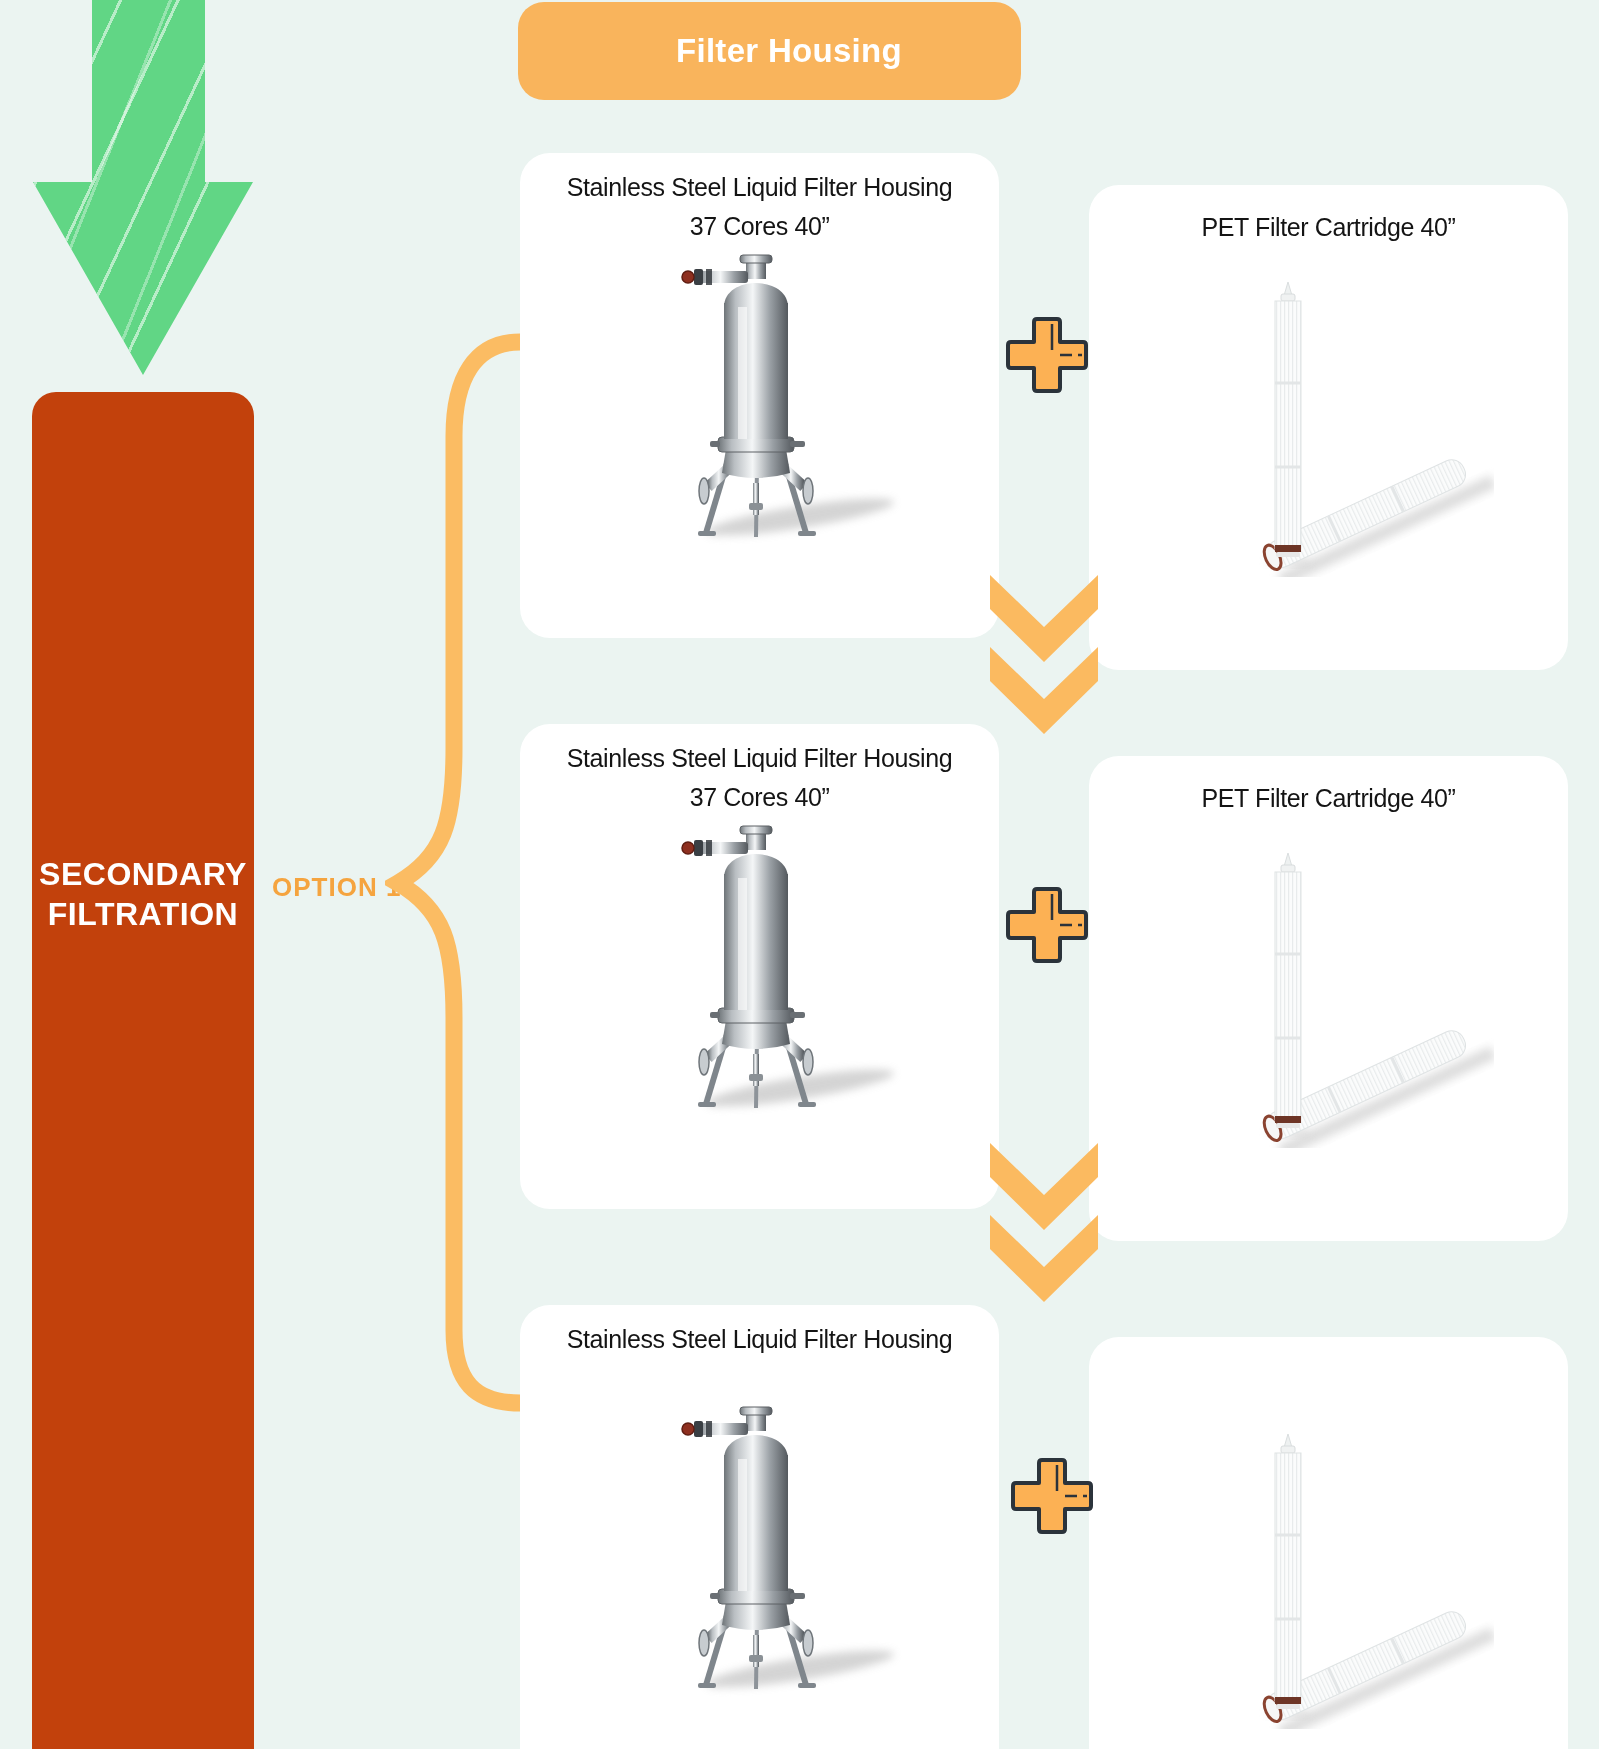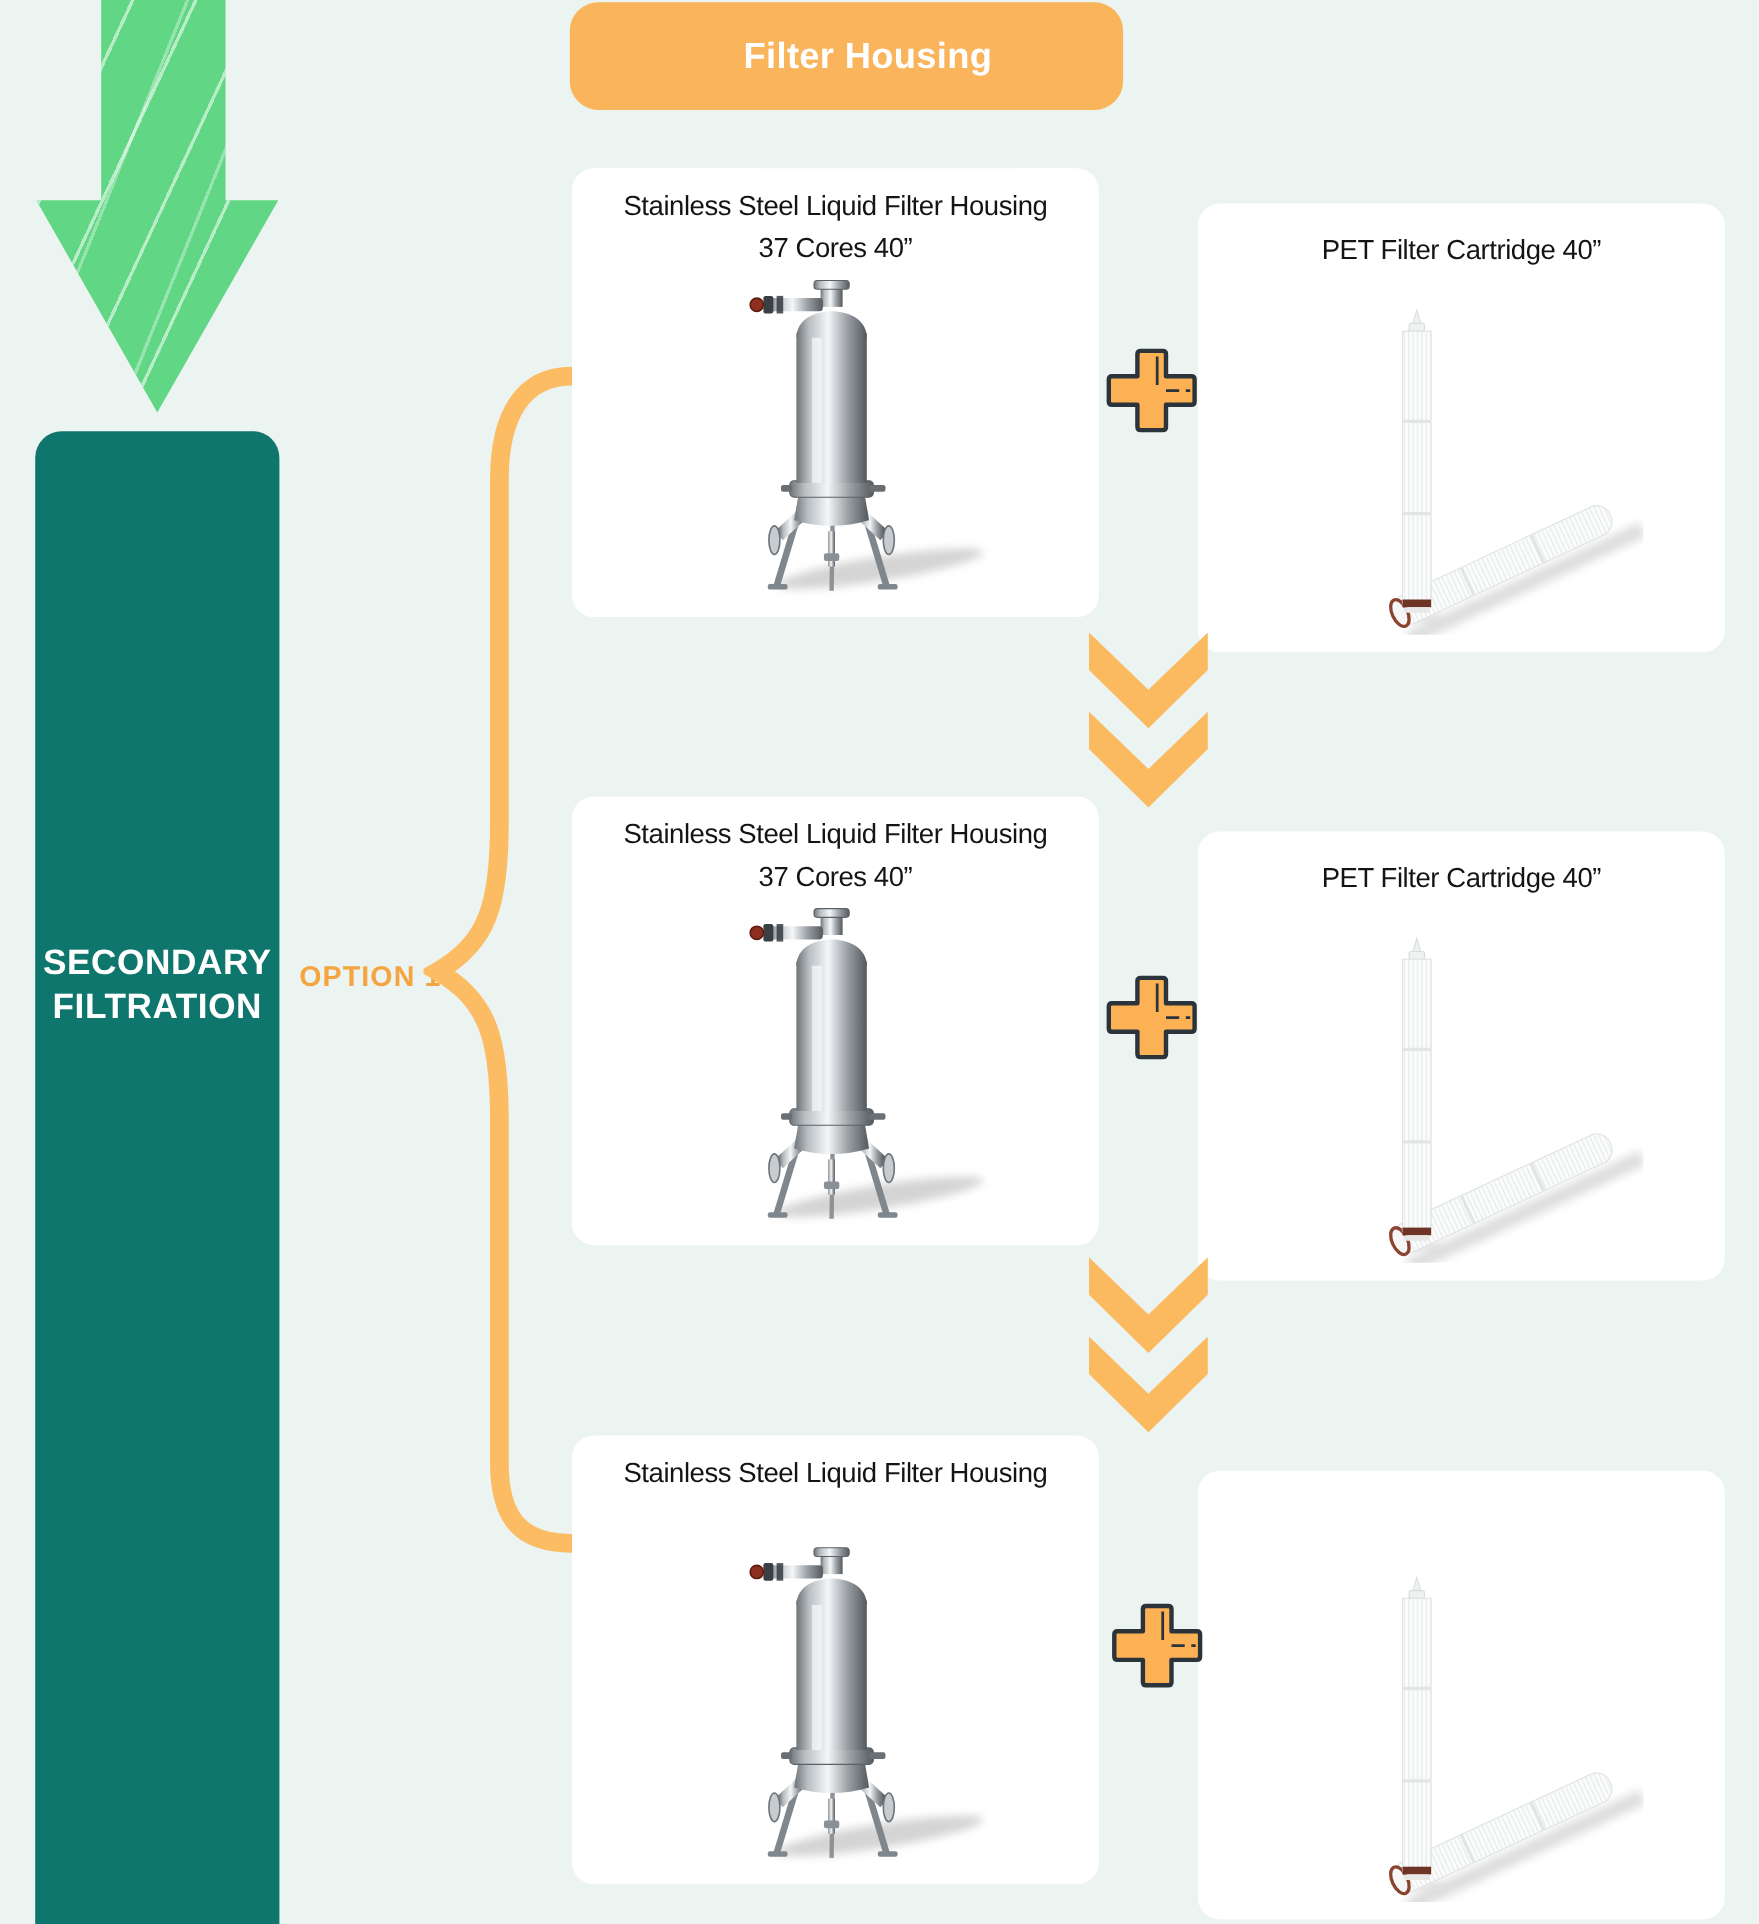--- a/index.html
+++ b/index.html
@@ -13,21 +13,21 @@
     position:absolute;left:33px;top:0;width:220px;height:375px;
     clip-path:polygon(59px 0px,172px 0px,172px 182px,220px 182px,110px 375px,0px 182px,59px 182px);
     background:
       repeating-linear-gradient(115deg, rgba(255,255,255,0) 0 26px, rgba(255,255,255,.55) 26px 29px, rgba(255,255,255,0) 29px 52px),
       repeating-linear-gradient(112deg, rgba(255,255,255,0) 0 43px, rgba(255,255,255,.35) 43px 46px, rgba(255,255,255,0) 46px 83px),
       #61D685;
   }
   
   .green-bar{
     position:absolute;left:32px;top:392px;width:222px;height:1357px;
-    background:#0f766e;border-radius:24px 24px 0 0;
+    background:#c2410c;border-radius:24px 24px 0 0;
   }
   .bar-label{
     position:absolute;top:462px;left:-6px;right:-6px;text-align:center;
     color:#ffffff;font-weight:800;font-size:32px;line-height:40px;letter-spacing:.5px;
   }
   
   .option-label{
     position:absolute;left:272px;top:872px;
     color:#F5A43F;font-weight:800;font-size:26px;letter-spacing:1px;
   }
@@ -35,21 +35,21 @@
   
   .pill{
     position:absolute;top:2px;height:98px;border-radius:26px;background:#F9B45C;
     display:flex;align-items:center;justify-content:center;
     color:#ffffff;font-weight:800;font-size:33px;letter-spacing:.3px;z-index:3;
   }
   .pill.housing{left:518px;width:464px;padding-left:39px;}
   .pill.consumables{left:1089px;width:462px;}
   
   .card{
-    position:absolute;width:479px;height:408px;background:#ffffff;border-radius:20px;z-index:2;
+    position:absolute;width:479px;height:485px;background:#ffffff;border-radius:30px;z-index:2;
   }
   .card.col1{left:520px;}
   .card.col2{left:1089px;margin-top:32px;}
   .row0{top:153px;} .row1{top:724px;} .row2{top:1305px;}
   .card-title{
     padding-top:15px;text-align:center;color:#141414;
     font-size:25px;line-height:39px;letter-spacing:-.4px;
   }
   .card.col2 .card-title{padding-top:23px;}
   .product{position:absolute;left:50%;transform:translateX(-50%);top:92px;}

